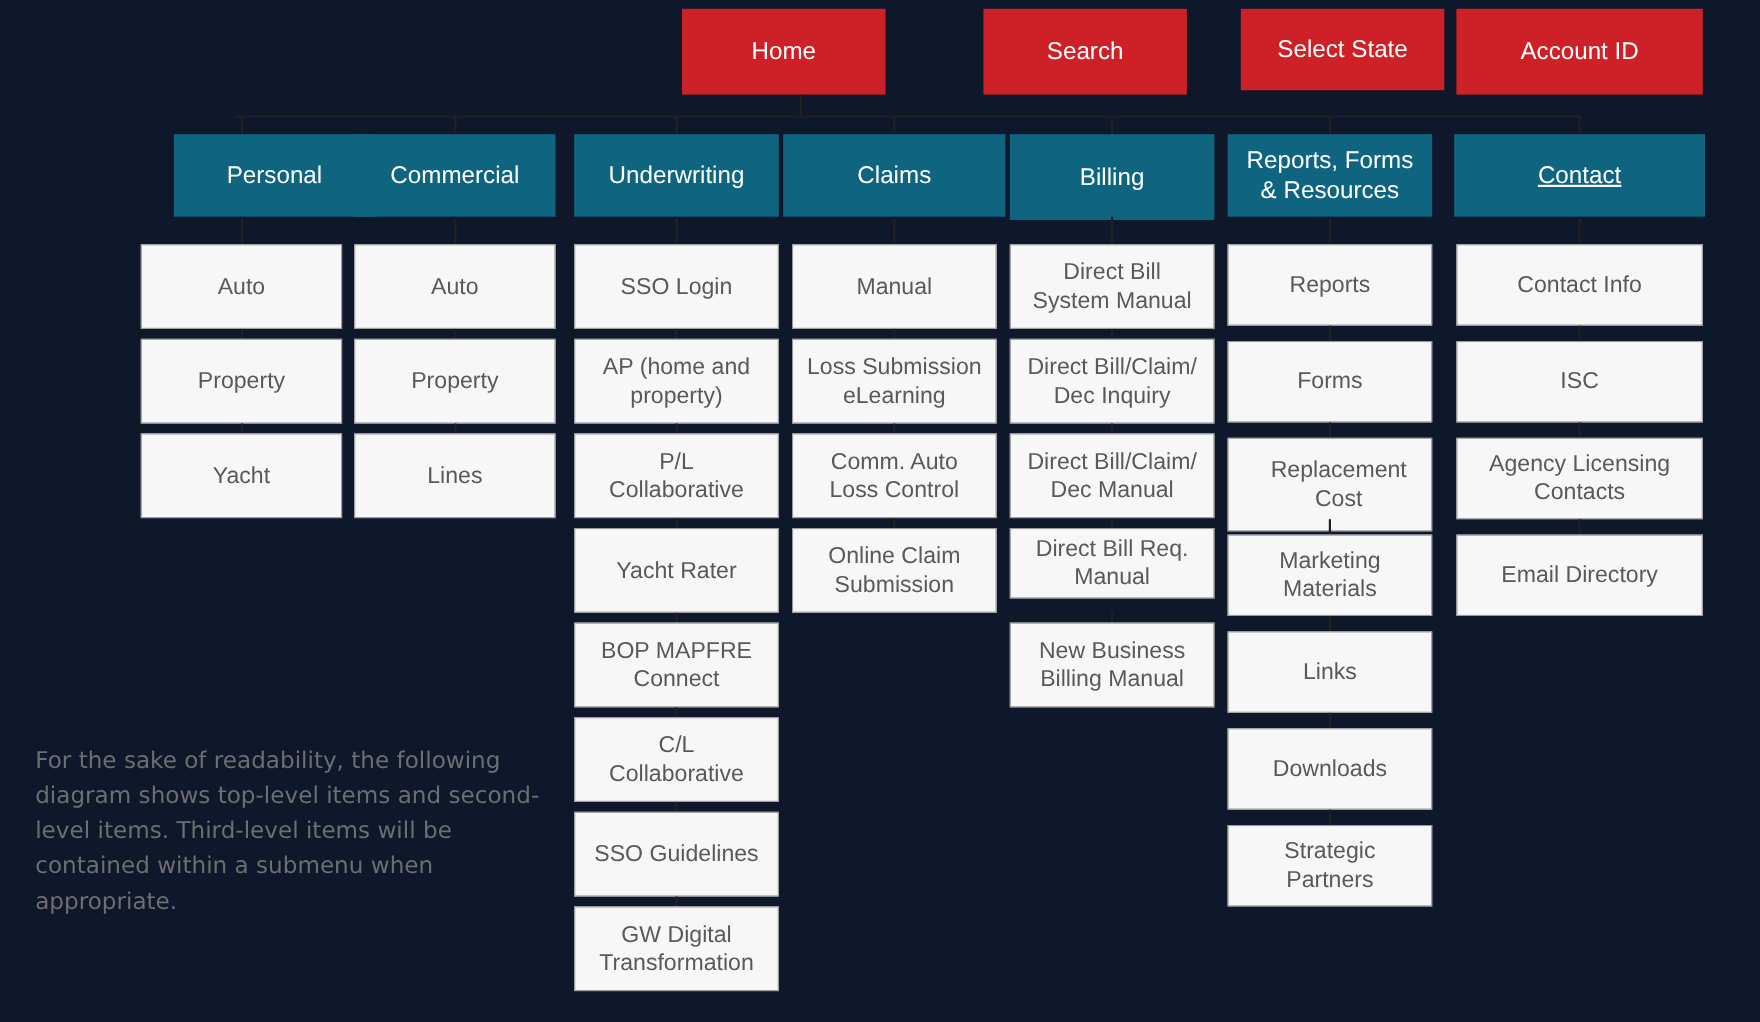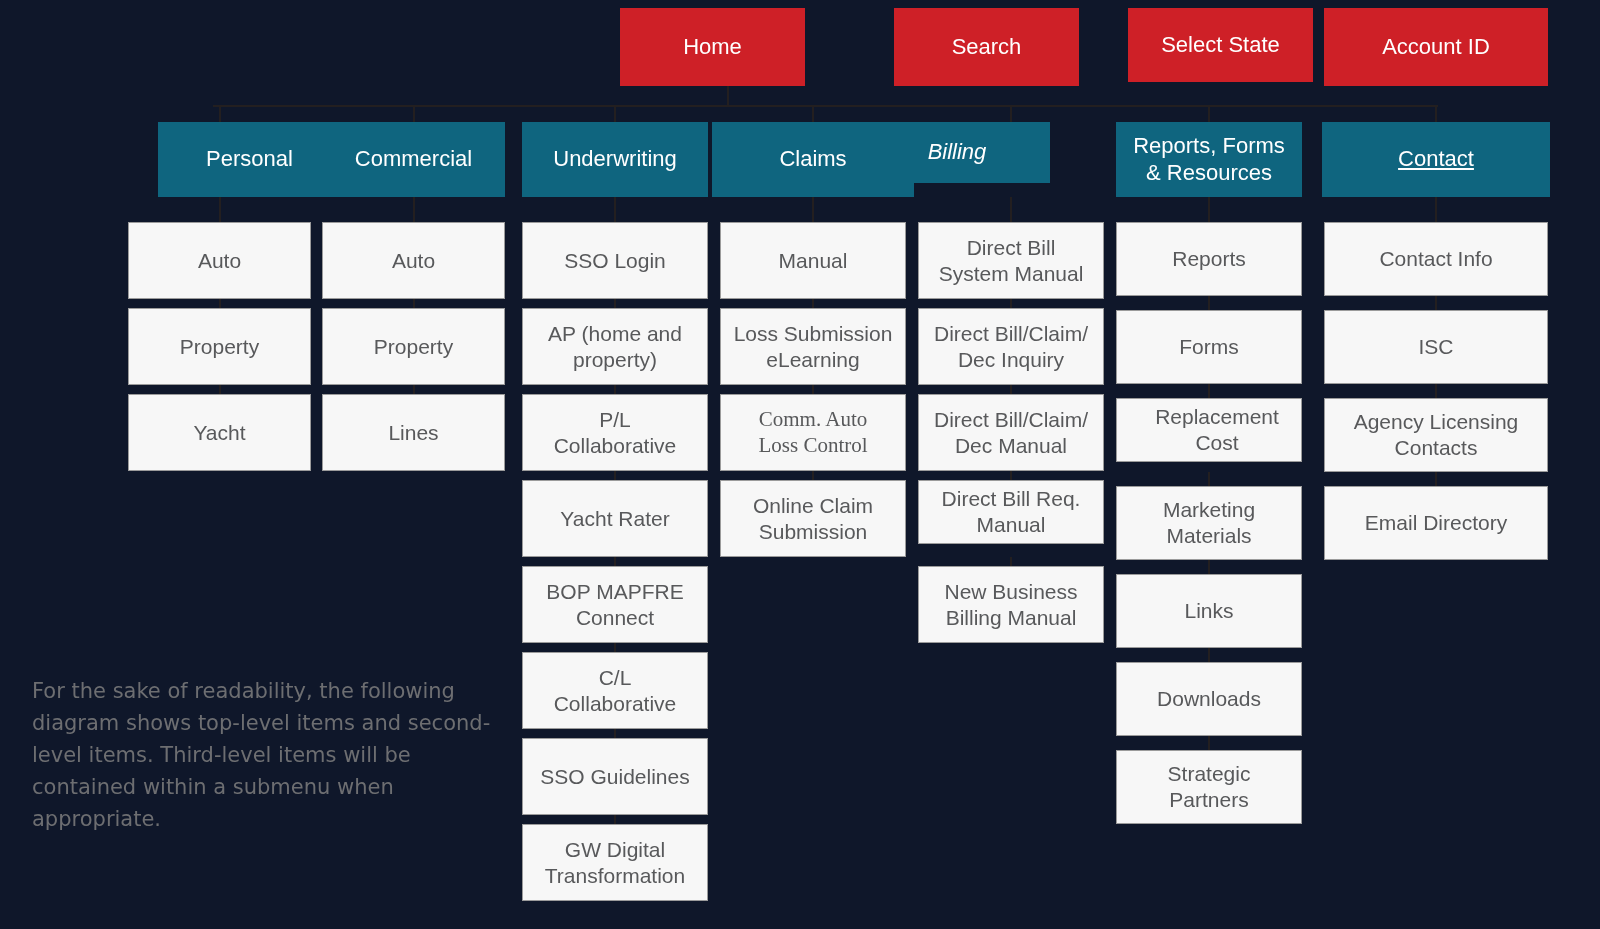--- a/index.html
+++ b/index.html
@@ -120,27 +120,27 @@
     <div class="node leaf" style="left: 522px; top: 824px; width: 186px; height: 77px;">GW Digital
 Transformation</div>
     <div class="vline" style="left: 812px; top: 105px; height: 17px;"></div>
     <div class="node section" style="left: 712px; top: 122px; width: 202px; height: 75px;">Claims</div>
     <div class="vline" style="left: 812px; top: 197px; height: 25px;"></div>
     <div class="node leaf" style="left: 720px; top: 222px; width: 186px; height: 77px;">Manual</div>
     <div class="vline" style="left: 812px; top: 299px; height: 9px;"></div>
     <div class="node leaf" style="left: 720px; top: 308px; width: 186px; height: 77px;">Loss Submission
 eLearning</div>
     <div class="vline" style="left: 812px; top: 385px; height: 9px;"></div>
-    <div class="node leaf" style="left: 720px; top: 394px; width: 186px; height: 77px; font-family: Liberation Serif, serif;">Comm. Auto
+    <div class="node leaf" style="left: 720px; top: 394px; width: 186px; height: 77px;">Comm. Auto
 Loss Control</div>
     <div class="vline" style="left: 812px; top: 471px; height: 9px;"></div>
     <div class="node leaf" style="left: 720px; top: 480px; width: 186px; height: 77px;">Online Claim
 Submission</div>
     <div class="vline" style="left: 1010px; top: 105px; height: 17px;"></div>
-    <div class="node section" style="left: 864px; top: 122px; width: 186px; height: 61px; font-style: italic;">Billing</div>
+    <div class="node section" style="left: 918px; top: 122px; width: 186px; height: 78px;">Billing</div>
     <div class="vline" style="left: 1010px; top: 197px; height: 25px;"></div>
     <div class="node leaf" style="left: 918px; top: 222px; width: 186px; height: 77px;">Direct Bill
 System Manual</div>
     <div class="vline" style="left: 1010px; top: 299px; height: 9px;"></div>
     <div class="node leaf" style="left: 918px; top: 308px; width: 186px; height: 77px;">Direct Bill/Claim/
 Dec Inquiry</div>
     <div class="vline" style="left: 1010px; top: 385px; height: 9px;"></div>
     <div class="node leaf" style="left: 918px; top: 394px; width: 186px; height: 77px;">Direct Bill/Claim/
 Dec Manual</div>
     <div class="vline" style="left: 1010px; top: 471px; height: 9px;"></div>
@@ -150,21 +150,21 @@
     <div class="node leaf" style="left: 918px; top: 566px; width: 186px; height: 77px;">New Business
 Billing Manual</div>
     <div class="vline" style="left: 1208px; top: 105px; height: 17px;"></div>
     <div class="node section" style="left: 1116px; top: 122px; width: 186px; height: 75px;">Reports, Forms
 &amp; Resources</div>
     <div class="vline" style="left: 1208px; top: 197px; height: 25px;"></div>
     <div class="node leaf" style="left: 1116px; top: 222px; width: 186px; height: 74px;">Reports</div>
     <div class="vline" style="left: 1208px; top: 296px; height: 14px;"></div>
     <div class="node leaf" style="left: 1116px; top: 310px; width: 186px; height: 74px;">Forms</div>
     <div class="vline" style="left: 1208px; top: 384px; height: 14px;"></div>
-    <div class="node leaf" style="left: 1116px; top: 398px; width: 186px; height: 64px; padding-left: 16px;">Replacement
+    <div class="node leaf" style="left: 1116px; top: 398px; width: 186px; height: 85px; padding-left: 16px;">Replacement
 Cost</div>
     <div class="vline" style="left: 1208px; top: 472px; height: 14px;"></div>
     <div class="node leaf" style="left: 1116px; top: 486px; width: 186px; height: 74px;">Marketing
 Materials</div>
     <div class="vline" style="left: 1208px; top: 560px; height: 14px;"></div>
     <div class="node leaf" style="left: 1116px; top: 574px; width: 186px; height: 74px;">Links</div>
     <div class="vline" style="left: 1208px; top: 648px; height: 14px;"></div>
     <div class="node leaf" style="left: 1116px; top: 662px; width: 186px; height: 74px;">Downloads</div>
     <div class="vline" style="left: 1208px; top: 736px; height: 14px;"></div>
     <div class="node leaf" style="left: 1116px; top: 750px; width: 186px; height: 74px;">Strategic

